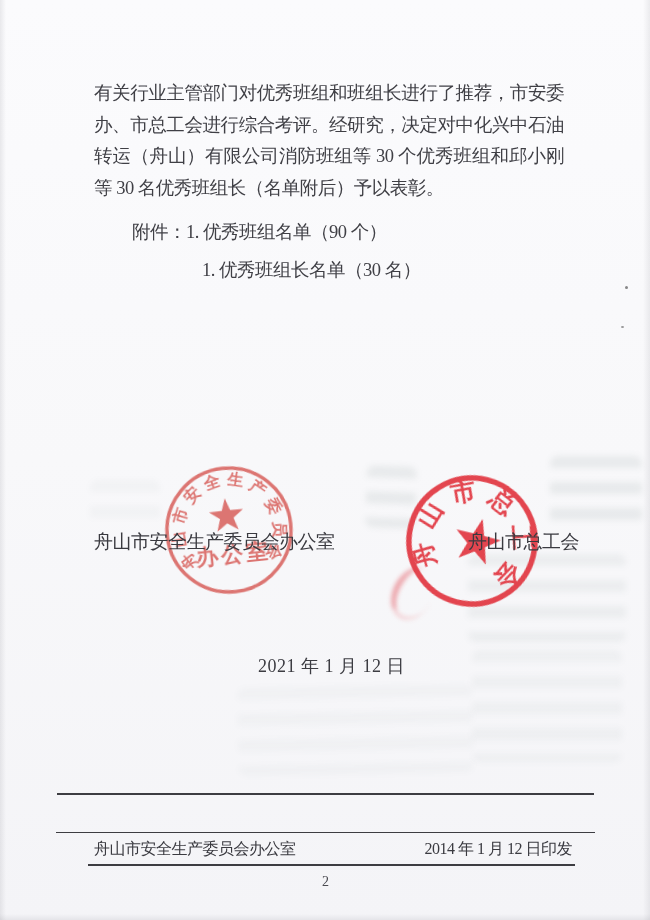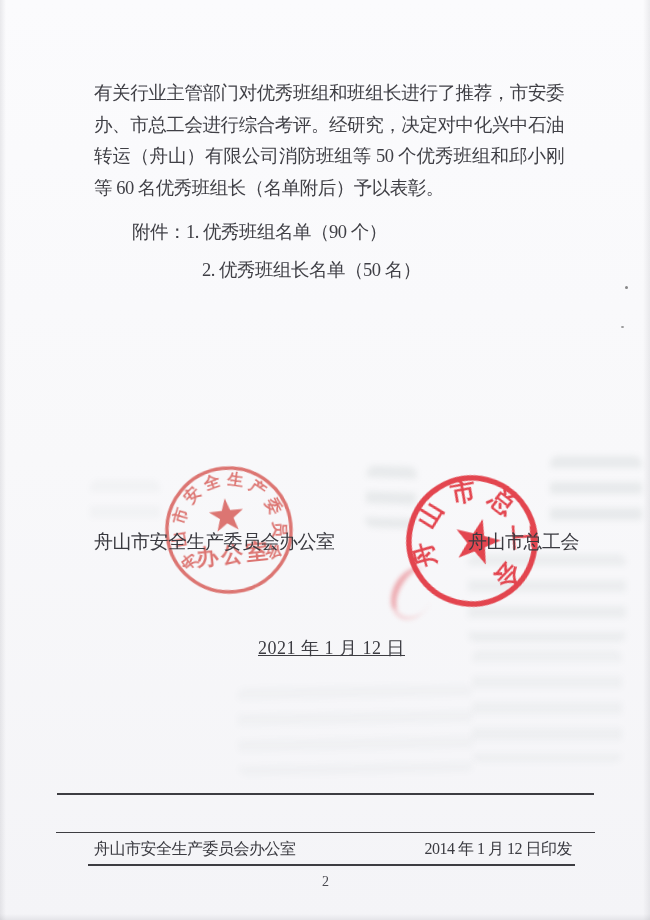--- a/index.html
+++ b/index.html
@@ -32,21 +32,21 @@
   .sig-left{left:94px;top:529px;}
   .sig-right{left:420px;top:529px;margin-left:48px;}
 
   .seal{position:absolute;z-index:3;}
   .seal-left{left:163px;top:464px;transform:rotate(-6deg);filter:blur(.3px);opacity:.88;}
   .seal-right{left:404px;top:473px;transform:rotate(14deg);filter:blur(.3px);opacity:.95;}
   .seal-smear{position:absolute;left:393px;top:566px;width:34px;height:52px;z-index:2;
     border-left:6px solid rgba(224,66,76,.45);border-bottom:3px solid rgba(224,66,76,.25);
     border-radius:50%;transform:rotate(28deg);filter:blur(2px);}
 
-  .doc-date{position:absolute;left:258px;top:636px;font-size:18px;color:#3c3c42;letter-spacing:0.5px;text-decoration:underline;}
+  .doc-date{position:absolute;left:258px;top:654px;font-size:18px;color:#3c3c42;letter-spacing:0.5px;}
 
   .ghost{position:absolute;filter:blur(3px);border-radius:8px;z-index:1;
     background:repeating-linear-gradient(180deg,rgba(104,124,122,.55) 0 12px,rgba(104,124,122,0) 12px 26px);}
   .g1{left:366px;top:466px;width:50px;height:62px;opacity:.20;transform:rotate(2deg);}
   .g2{left:550px;top:456px;width:92px;height:76px;opacity:.20;}
   .g3{left:468px;top:554px;width:158px;height:88px;opacity:.14;}
   .g4{left:472px;top:650px;width:150px;height:112px;opacity:.10;}
   .g5{left:238px;top:686px;width:235px;height:88px;opacity:.07;transform:rotate(-1deg);}
   .g6{left:90px;top:480px;width:70px;height:45px;opacity:.08;}
 
@@ -80,24 +80,24 @@
   <div class="ghost g2"></div>
   <div class="ghost g3"></div>
   <div class="ghost g4"></div>
   <div class="ghost g5"></div>
   <div class="ghost g6"></div>
 
   <div class="speck s1"></div>
   <div class="speck s2"></div>
 
   <div class="body-text">
-    <p>有关行业主管部门对优秀班组和班组长进行了推荐，市安委办、市总工会进行综合考评。经研究，决定对中化兴中石油转运（舟山）有限公司消防班组等 50 个优秀班组和邱小刚等 60 名优秀班组长（名单附后）予以表彰。</p>
+    <p>有关行业主管部门对优秀班组和班组长进行了推荐，市安委办、市总工会进行综合考评。经研究，决定对中化兴中石油转运（舟山）有限公司消防班组等 30 个优秀班组和邱小刚等 30 名优秀班组长（名单附后）予以表彰。</p>
     <div class="attachment">
       <div class="attach-line1">附件：1. 优秀班组名单（90 个）</div>
-      <div class="attach-line2">2. 优秀班组长名单（50 名）</div>
+      <div class="attach-line2">1. 优秀班组长名单（30 名）</div>
     </div>
   </div>
 
   <div class="sig sig-left">舟山市安全生产委员会办公室</div>
   <div class="sig sig-right">舟山市总工会</div>
 
   <svg class="seal seal-left" width="132" height="132" viewBox="0 0 132 132">
     <circle id="seal-l-ring" cx="66" cy="66" r="62" fill="none" stroke-width="3.5" stroke="#d96460"></circle>
     <polygon id="seal-l-star" points="65.0,34.0 69.2,46.2 82.1,46.4 71.8,54.2 75.6,66.6 65.0,59.2 54.4,66.6 58.2,54.2 47.9,46.4 60.8,46.2" fill="#d96460"></polygon>
     <g id="seal-l-text" font-weight="bold">

